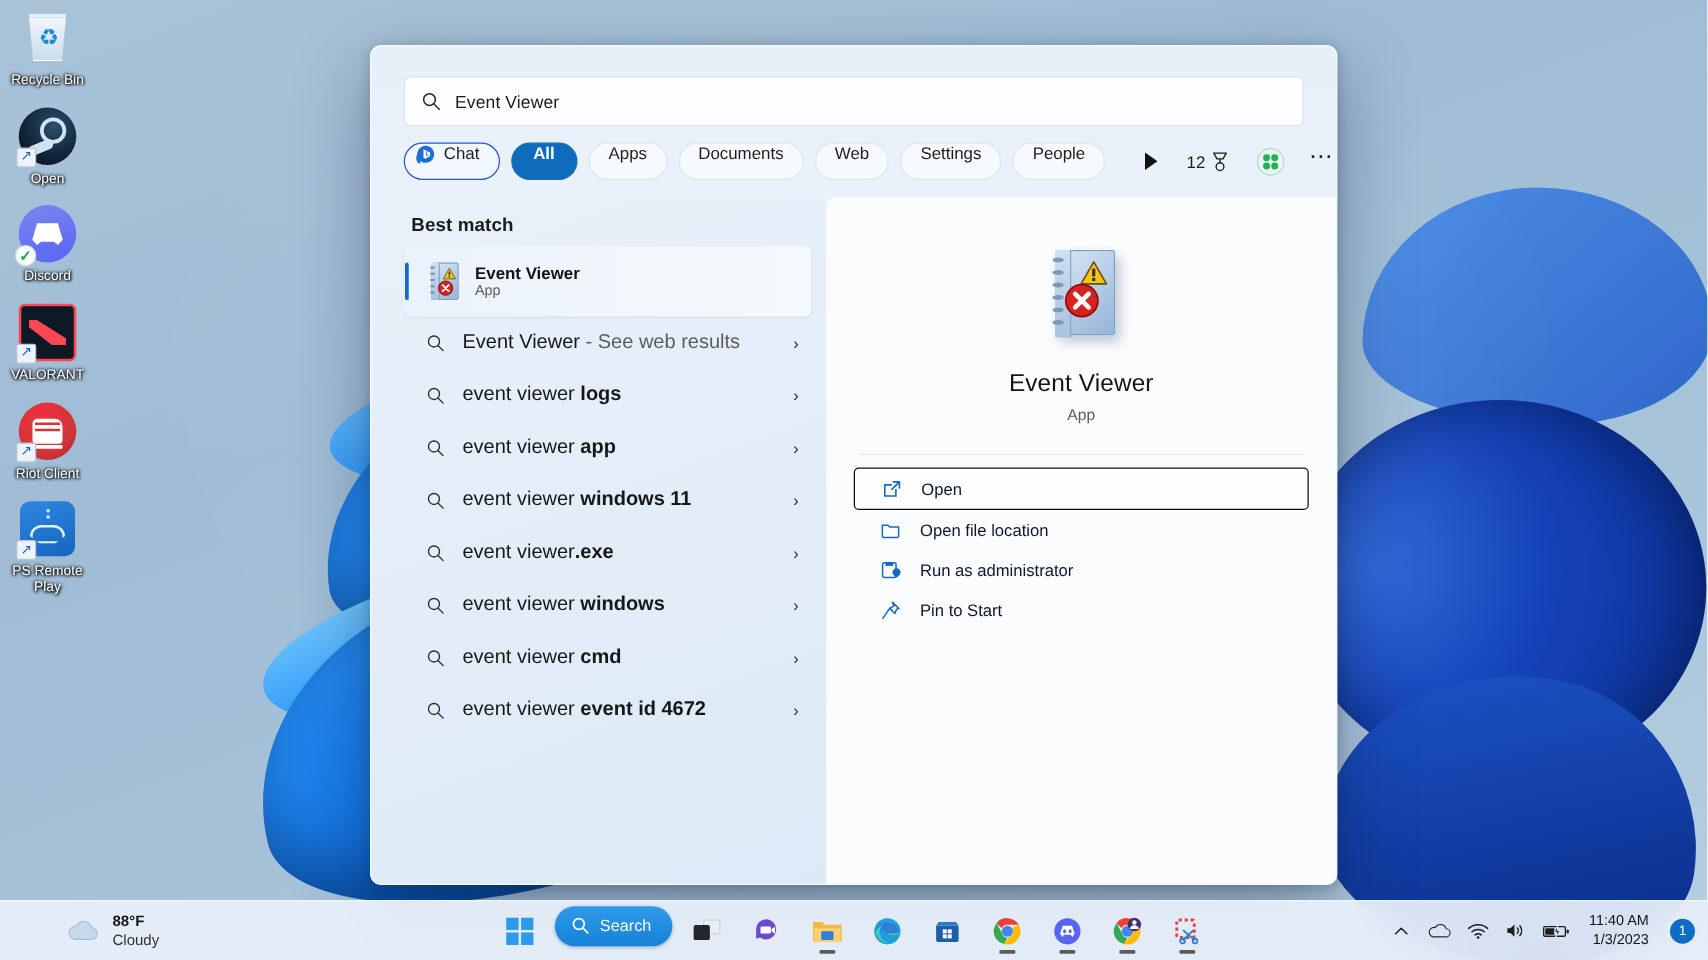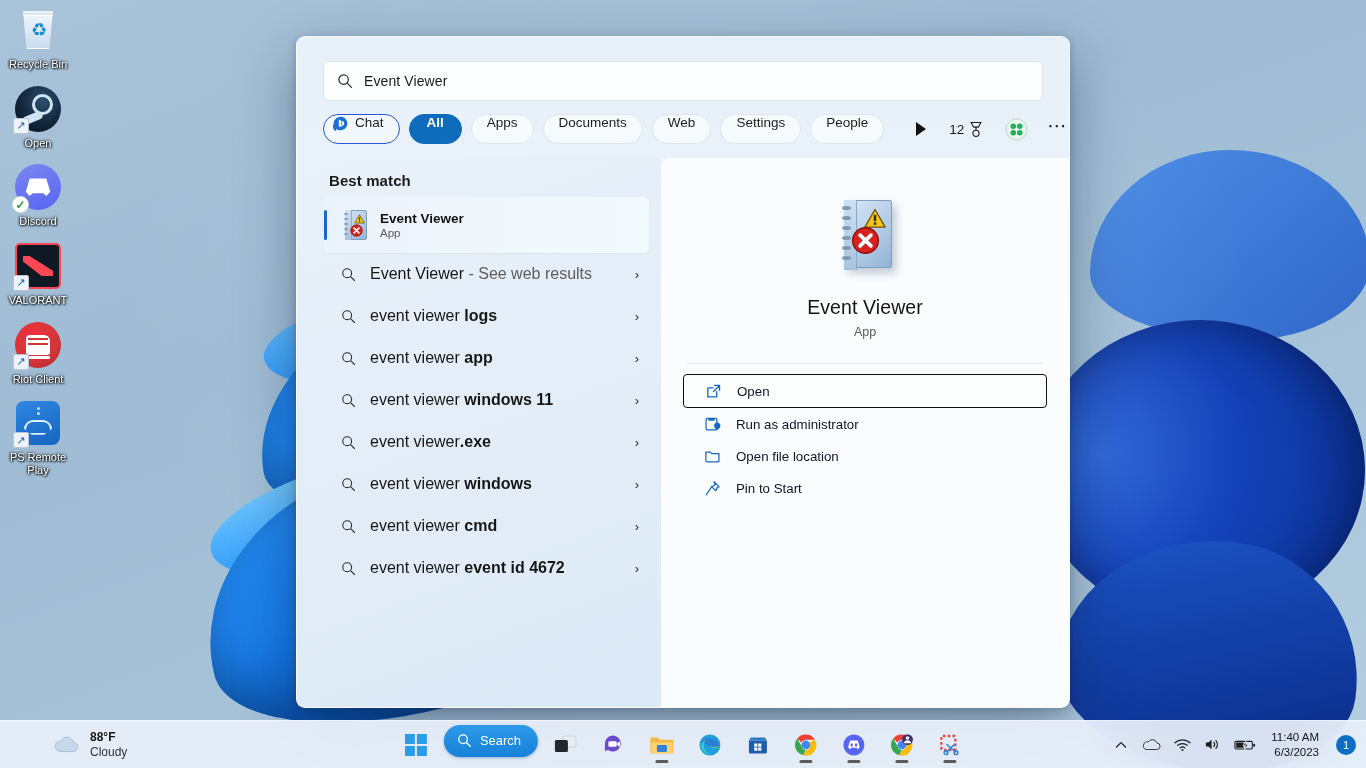--- a/index.html
+++ b/index.html
@@ -664,34 +664,34 @@
                 <svg width="17" height="17" viewBox="0 0 18 18">
                   <path d="M3 5.2h5.4M3 5.2v9.4h9.4V9.2" fill="none" stroke="#1668c6" stroke-width="1.4" stroke-linecap="round"></path>
                   <path d="M10.2 2.6h5.2v5.2M15.4 2.6 9 9" fill="none" stroke="#1668c6" stroke-width="1.4" stroke-linecap="round" stroke-linejoin="round"></path>
                 </svg>
               </span>
               <span>Open</span>
             </div>
             <div class="action-row">
               <span class="action-ico">
                 <svg width="17" height="17" viewBox="0 0 18 18">
+                  <path d="M2 4.4h4.8L8.3 6h7.5v7.6a1.2 1.2 0 0 1-1.2 1.2H3.2A1.2 1.2 0 0 1 2 13.6Z" fill="none" stroke="#1668c6" stroke-width="1.3" stroke-linejoin="round"></path>
+                </svg>
+              </span>
+              <span>Open file location</span>
+            </div>
+            <div class="action-row">
+              <span class="action-ico">
+                <svg width="17" height="17" viewBox="0 0 18 18">
                   <rect x="2.2" y="2.4" width="11.4" height="12.4" rx="1.4" fill="none" stroke="#1668c6" stroke-width="1.3"></rect>
                   <rect x="4.6" y="2.4" width="6.6" height="2.6" fill="#1668c6"></rect>
                   <path d="M10.6 10.3c0-1.9 1.5-3.4 3.4-3.4s3.4 1.5 3.4 3.4c0 2.5-3.4 4.6-3.4 4.6S10.6 12.8 10.6 10.3Z" fill="#1668c6"></path>
                 </svg>
               </span>
               <span>Run as administrator</span>
-            </div>
-            <div class="action-row">
-              <span class="action-ico">
-                <svg width="17" height="17" viewBox="0 0 18 18">
-                  <path d="M2 4.4h4.8L8.3 6h7.5v7.6a1.2 1.2 0 0 1-1.2 1.2H3.2A1.2 1.2 0 0 1 2 13.6Z" fill="none" stroke="#1668c6" stroke-width="1.3" stroke-linejoin="round"></path>
-                </svg>
-              </span>
-              <span>Open file location</span>
             </div>
             <div class="action-row">
               <span class="action-ico">
                 <svg width="17" height="17" viewBox="0 0 18 18">
                   <path d="M10.6 1.9 16 7.3l-2 .6-1.4 3.6-4.4-4.4L11.8 5Z" fill="none" stroke="#1668c6" stroke-width="1.3" stroke-linejoin="round"></path>
                   <path d="M8.2 7.1 2.4 15.6" fill="none" stroke="#1668c6" stroke-width="1.3" stroke-linecap="round"></path>
                 </svg>
               </span>
               <span>Pin to Start</span>
             </div>
@@ -851,18 +851,18 @@
       <div class="tray-ico">
         <svg width="22" height="14" viewBox="0 0 24 14">
           <rect x="1" y="3" width="19" height="8.4" rx="1.4" fill="none" stroke="#1d1d1d" stroke-width="1.2"></rect>
           <rect x="21" y="5.6" width="2" height="3.2" rx=".8" fill="#1d1d1d"></rect>
           <rect x="2.4" y="4.4" width="8" height="5.6" rx=".6" fill="#1d1d1d"></rect>
           <path d="M13.4 2 10 7.7h2.6L11.4 12.6 15.4 6.4h-2.6Z" fill="#1d1d1d" stroke="#e8f0fa" stroke-width=".8"></path>
         </svg>
       </div>
       <div id="clock">
         <div>11:40 AM</div>
-        <div>6/3/2023</div>
+        <div>1/3/2023</div>
       </div>
       <div id="notif-badge">1</div>
     </div>
   </div>
 </div>
 
 </body></html>

